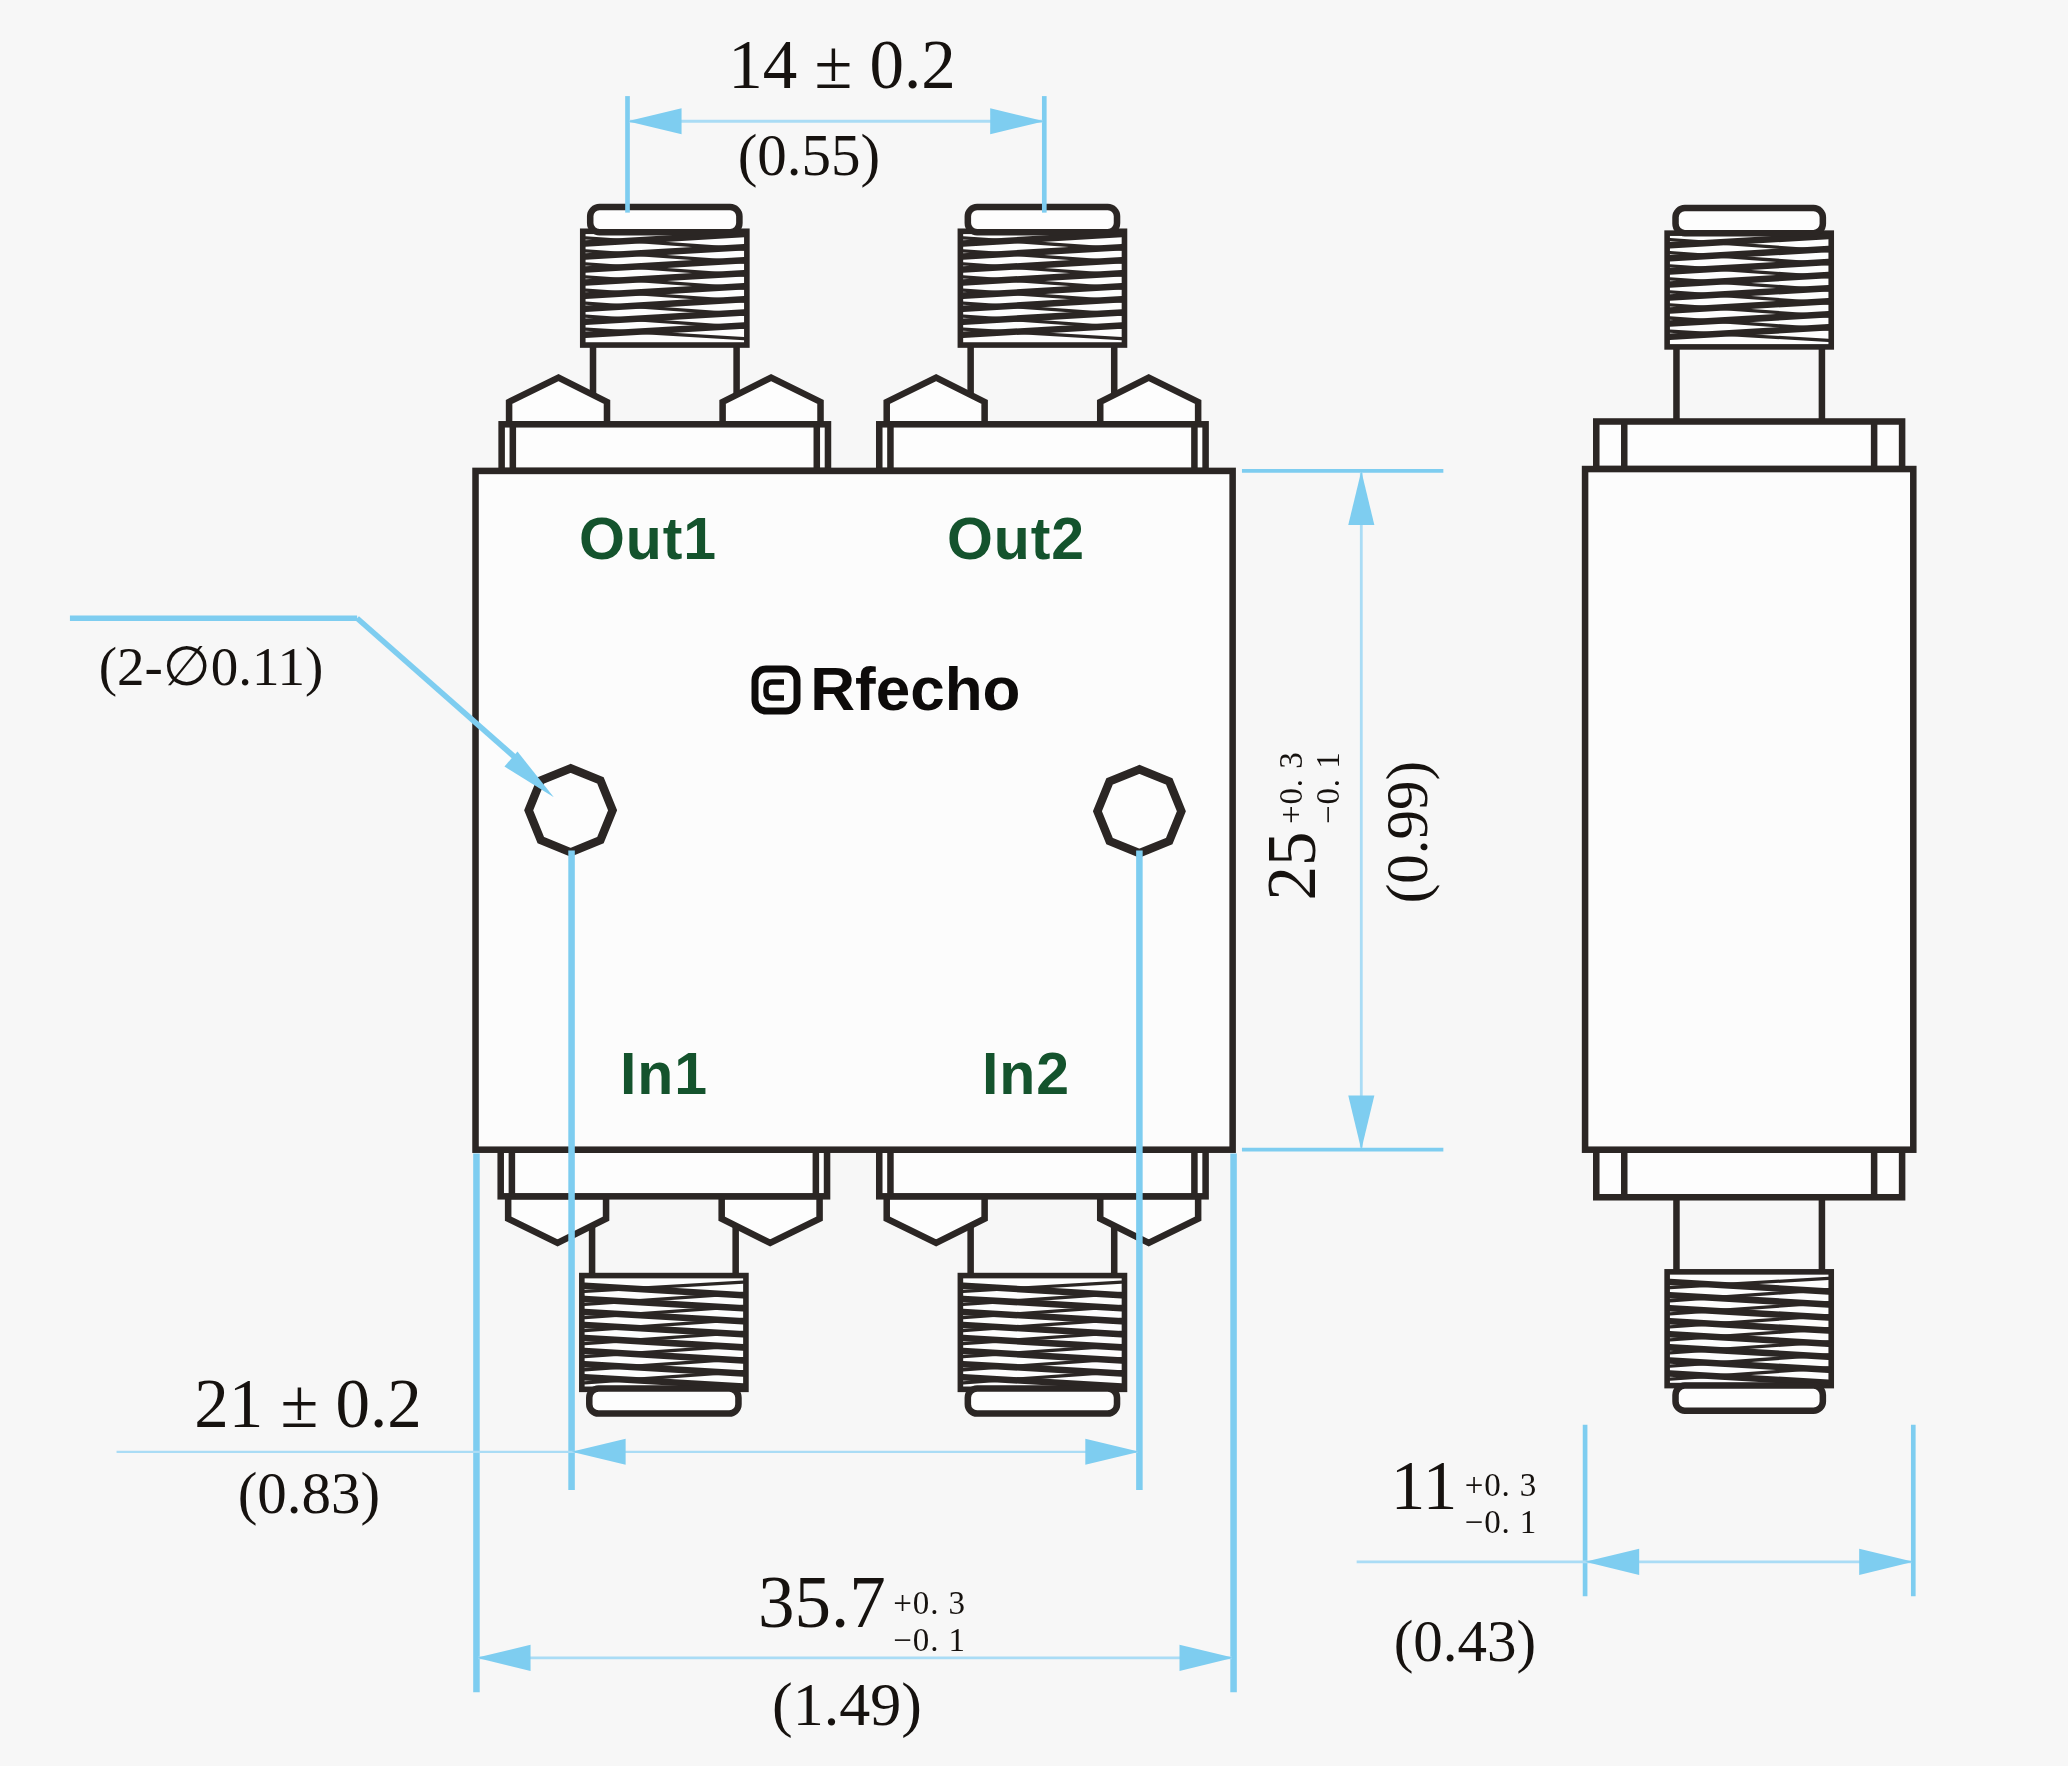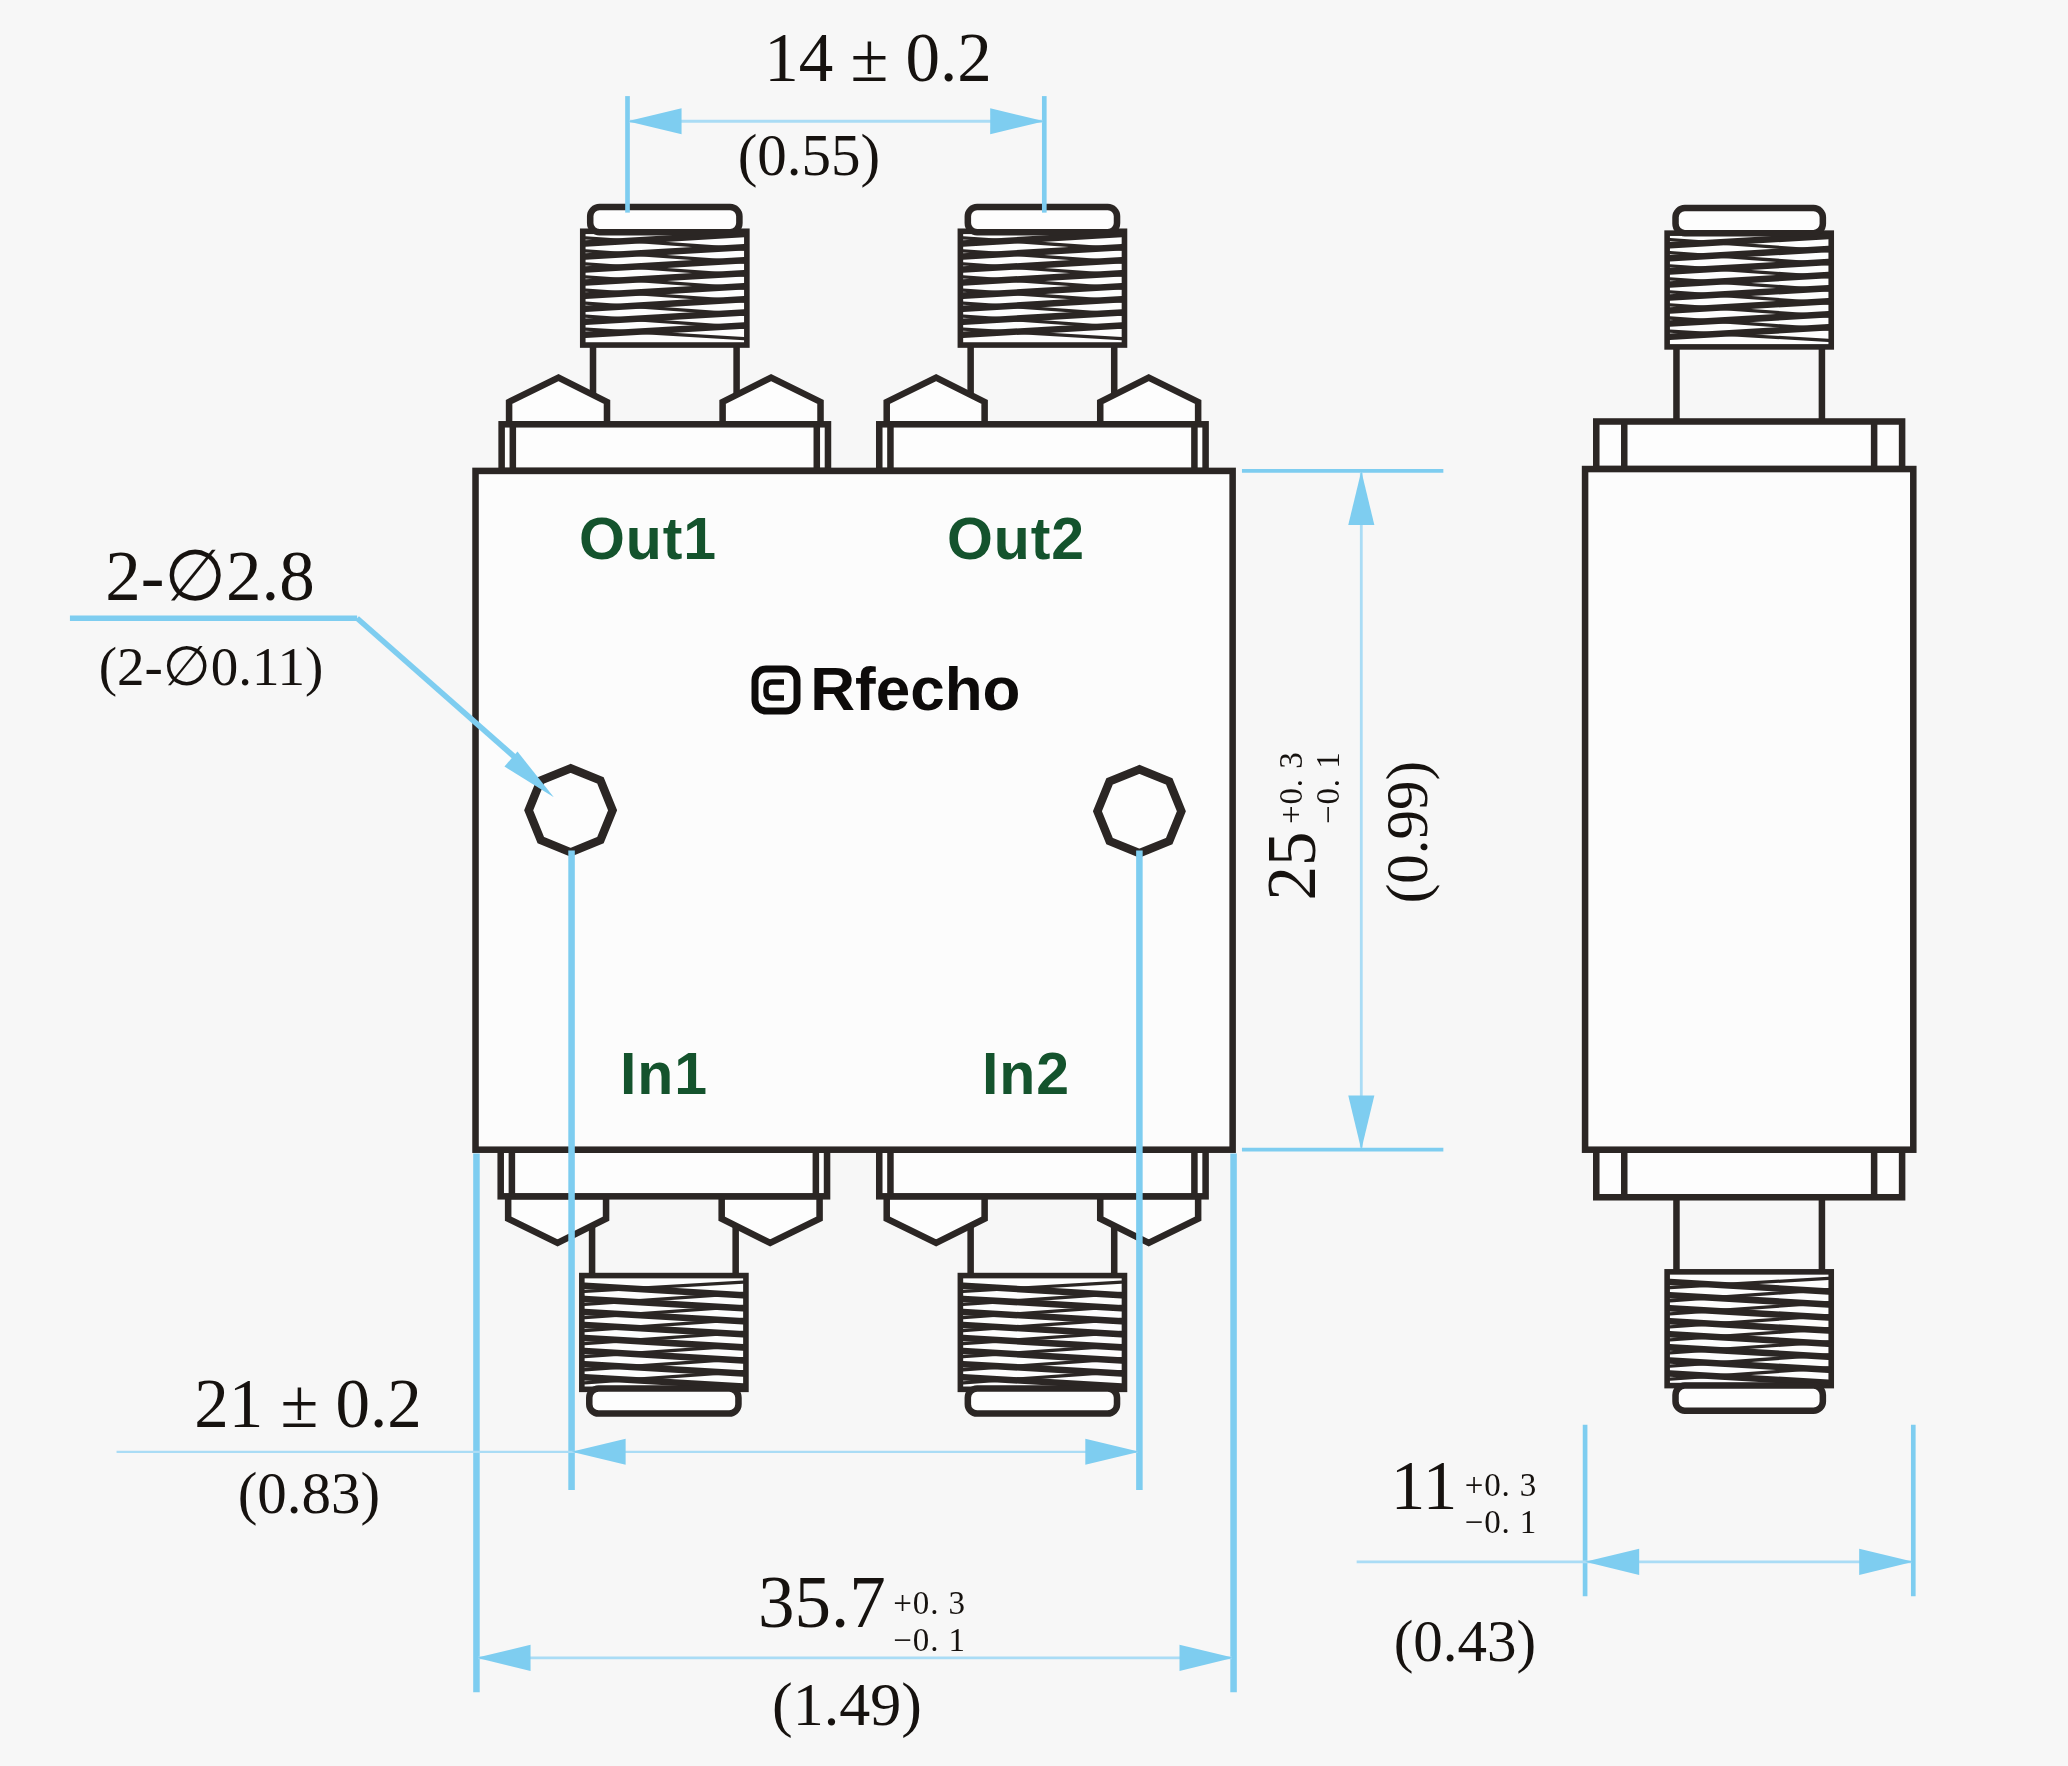--- a/index.html
+++ b/index.html
@@ -126,24 +126,23 @@
       </g>
 
       <g>
         <line x1="75" y1="663" x2="383" y2="663" stroke="#7ecdf0" stroke-width="6"></line>
         <line x1="383" y1="663" x2="552" y2="812" stroke="#7ecdf0" stroke-width="6"></line>
         <polygon points="594,855 541,822 555,806" fill="#7ecdf0"></polygon>
       </g>
     </g>
   </svg>
 
-  <div class="txt serif dim-main" style="left:842px;top:58px;margin-left:36px;">14 ± 0.2</div>
+  <div class="txt serif dim-main" style="left:842px;top:65px;">14 ± 0.2</div>
   <div class="txt serif dim-inch" style="left:809px;top:155px;">(0.55)</div>
 
-  <div class="txt serif" style="left:210px;top:575px;font-size:71px;">2-∅2.8</div>
   <div class="txt serif" style="left:211px;top:666px;font-size:55px;">(2-∅0.11)</div>
 
   <div class="txt serif rot" style="left:1300px;top:826px;">
     <span class="dim-main">25</span><span class="tolstack">
         <span>+0. 3</span>
         <span>−0. 1</span>
       </span>
   </div>
   <div class="txt serif dim-inch rot" style="left:1407px;top:832px;">(0.99)</div>
 

